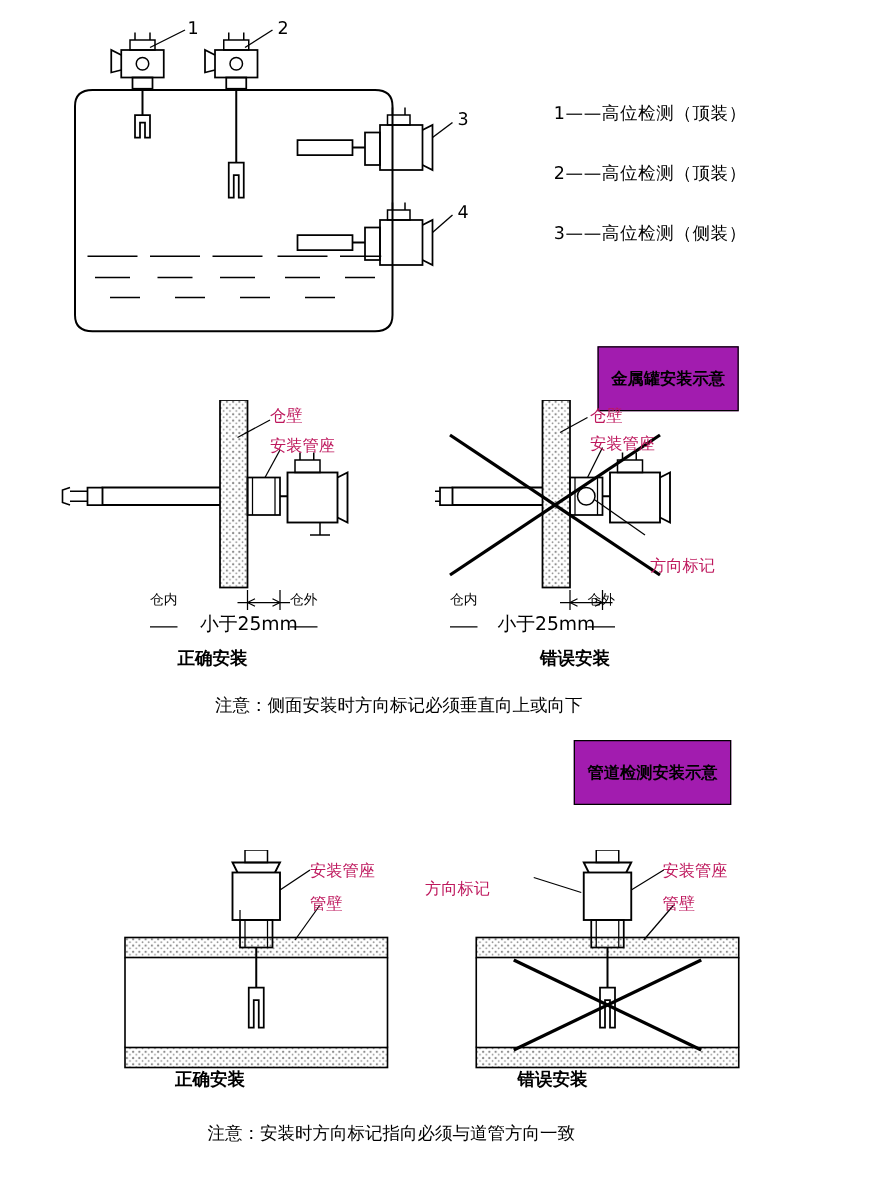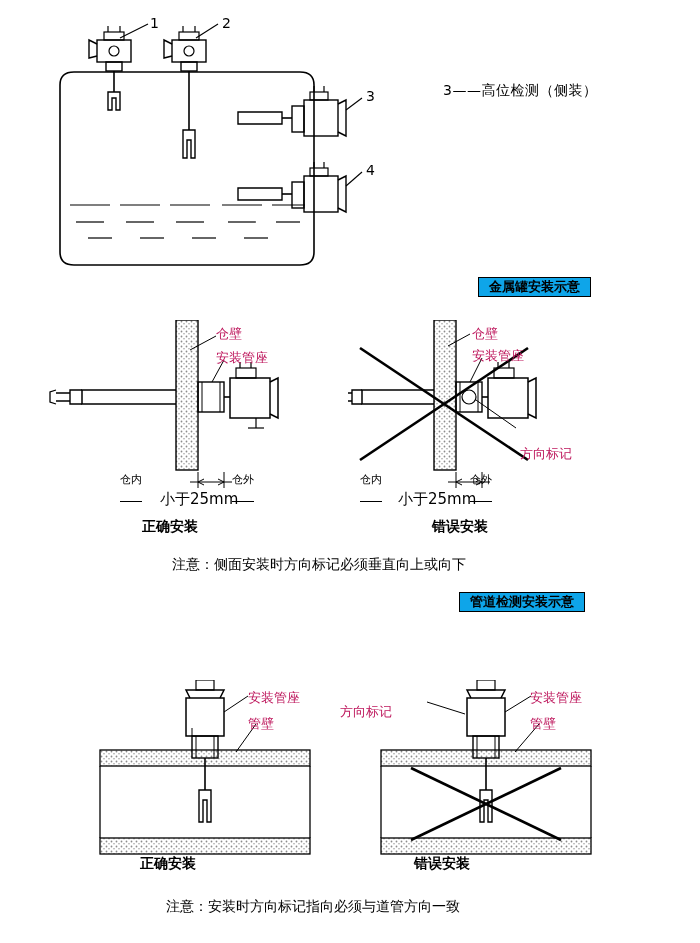--- a/index.html
+++ b/index.html
@@ -28,22 +28,22 @@
   }
   .legend-item {
     font-size: 14px;
     white-space: nowrap;
     letter-spacing: 0.5px;
   }
   .section-title {
     font-size: 13px;
     font-weight: bold;
     border: 1px solid #000;
-    padding: 0 10px;
-    background: #0ea5e9;
+    padding: 16px 10px;
+    background: #a21caf;
     white-space: nowrap;
   }
   .caption {
     font-size: 14px;
     font-weight: bold;
     white-space: nowrap;
   }
   .note {
     font-size: 14px;
     font-weight: normal;
@@ -140,20 +140,26 @@
   </svg>
 </div>
 
 <div class="abs num-label" style="left:150px;top:15px;">1</div>
 <div class="abs num-label" style="left:222px;top:15px;">2</div>
 <div class="abs num-label" style="left:366px;top:88px;">3</div>
 <div class="abs num-label" style="left:366px;top:162px;">4</div>
 
 <div class="abs" style="left:443px;top:82px;">
   <div class="legend-item" style="margin-bottom:30px;">
+    <span>1</span><span>——</span><span>高位检测（顶装）</span>
+  </div>
+  <div class="legend-item" style="margin-bottom:30px;">
+    <span>2</span><span>——</span><span>高位检测（顶装）</span>
+  </div>
+  <div class="legend-item" style="margin-bottom:30px;">
     <span>3</span><span>——</span><span>高位检测（侧装）</span>
   </div>
 </div>
 
 <div class="abs section-title" style="left:478px;top:277px;">金属罐安装示意</div>
 
 <div class="abs" style="left:20px;top:320px;width:320px;height:190px;">
   <svg width="320" height="190" viewBox="0 0 320 190">
     <defs>
       <pattern id="hatchV" width="6" height="6" patternUnits="userSpaceOnUse" patternTransform="rotate(35)">

